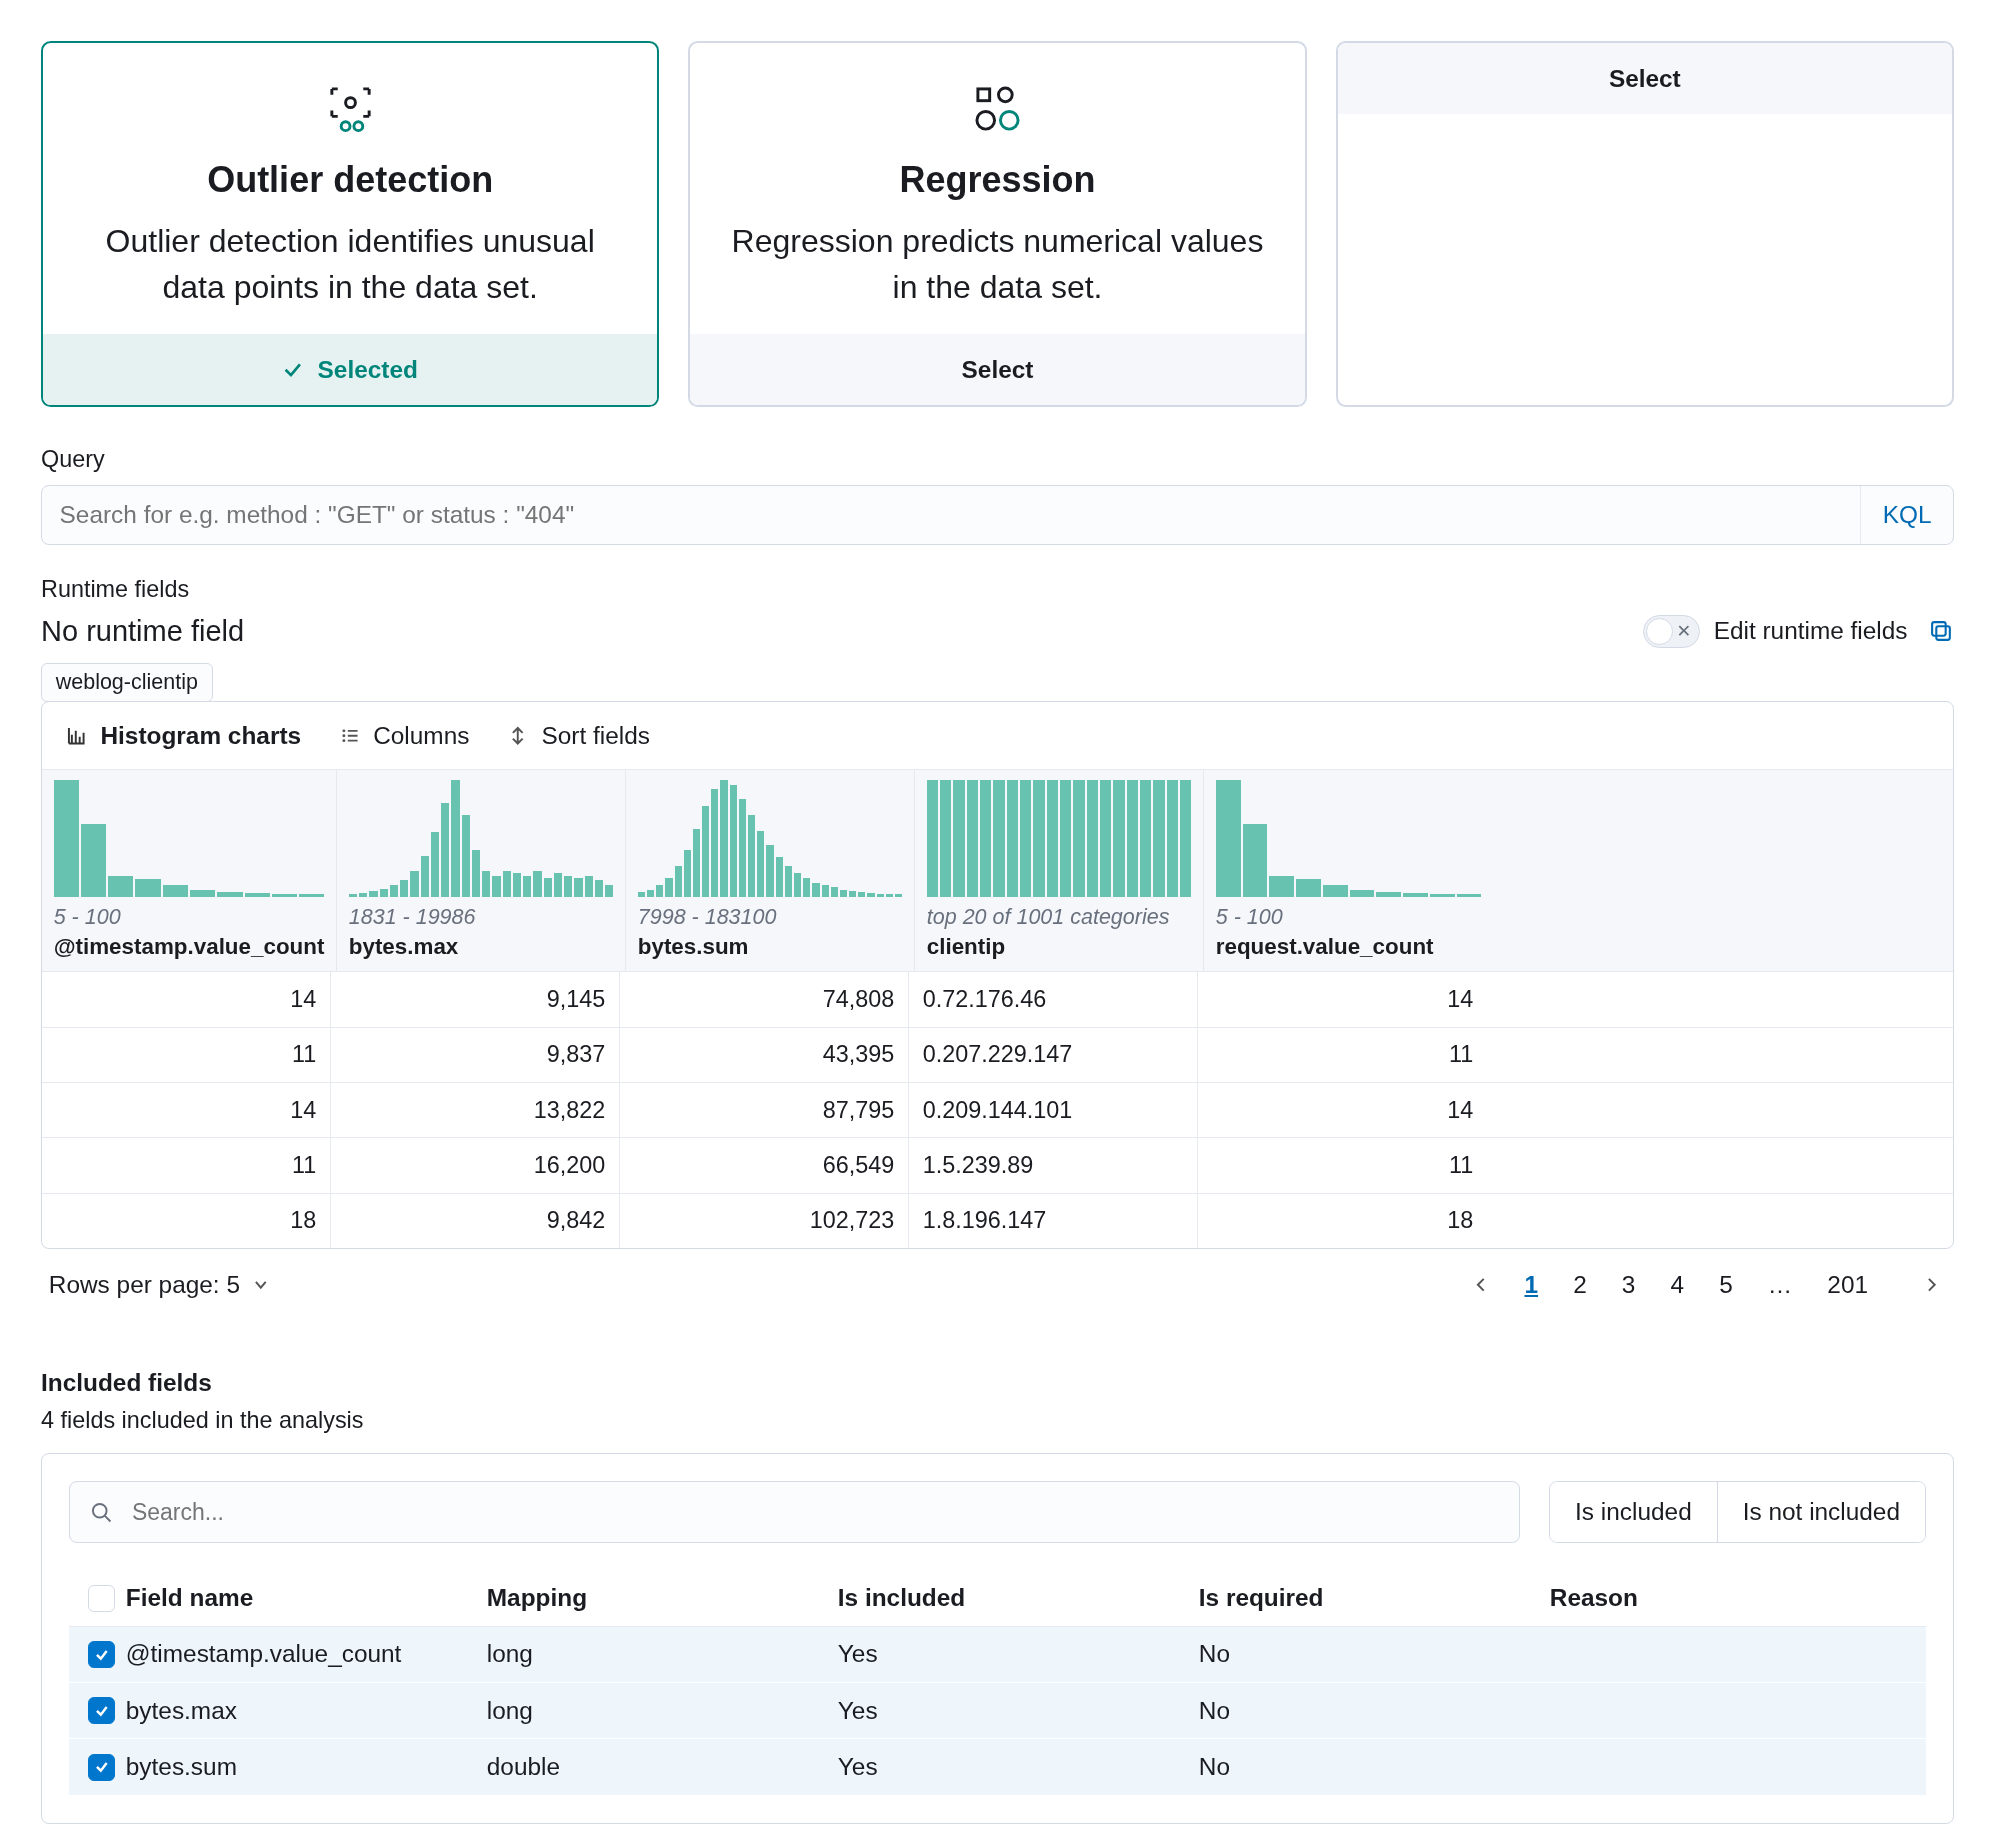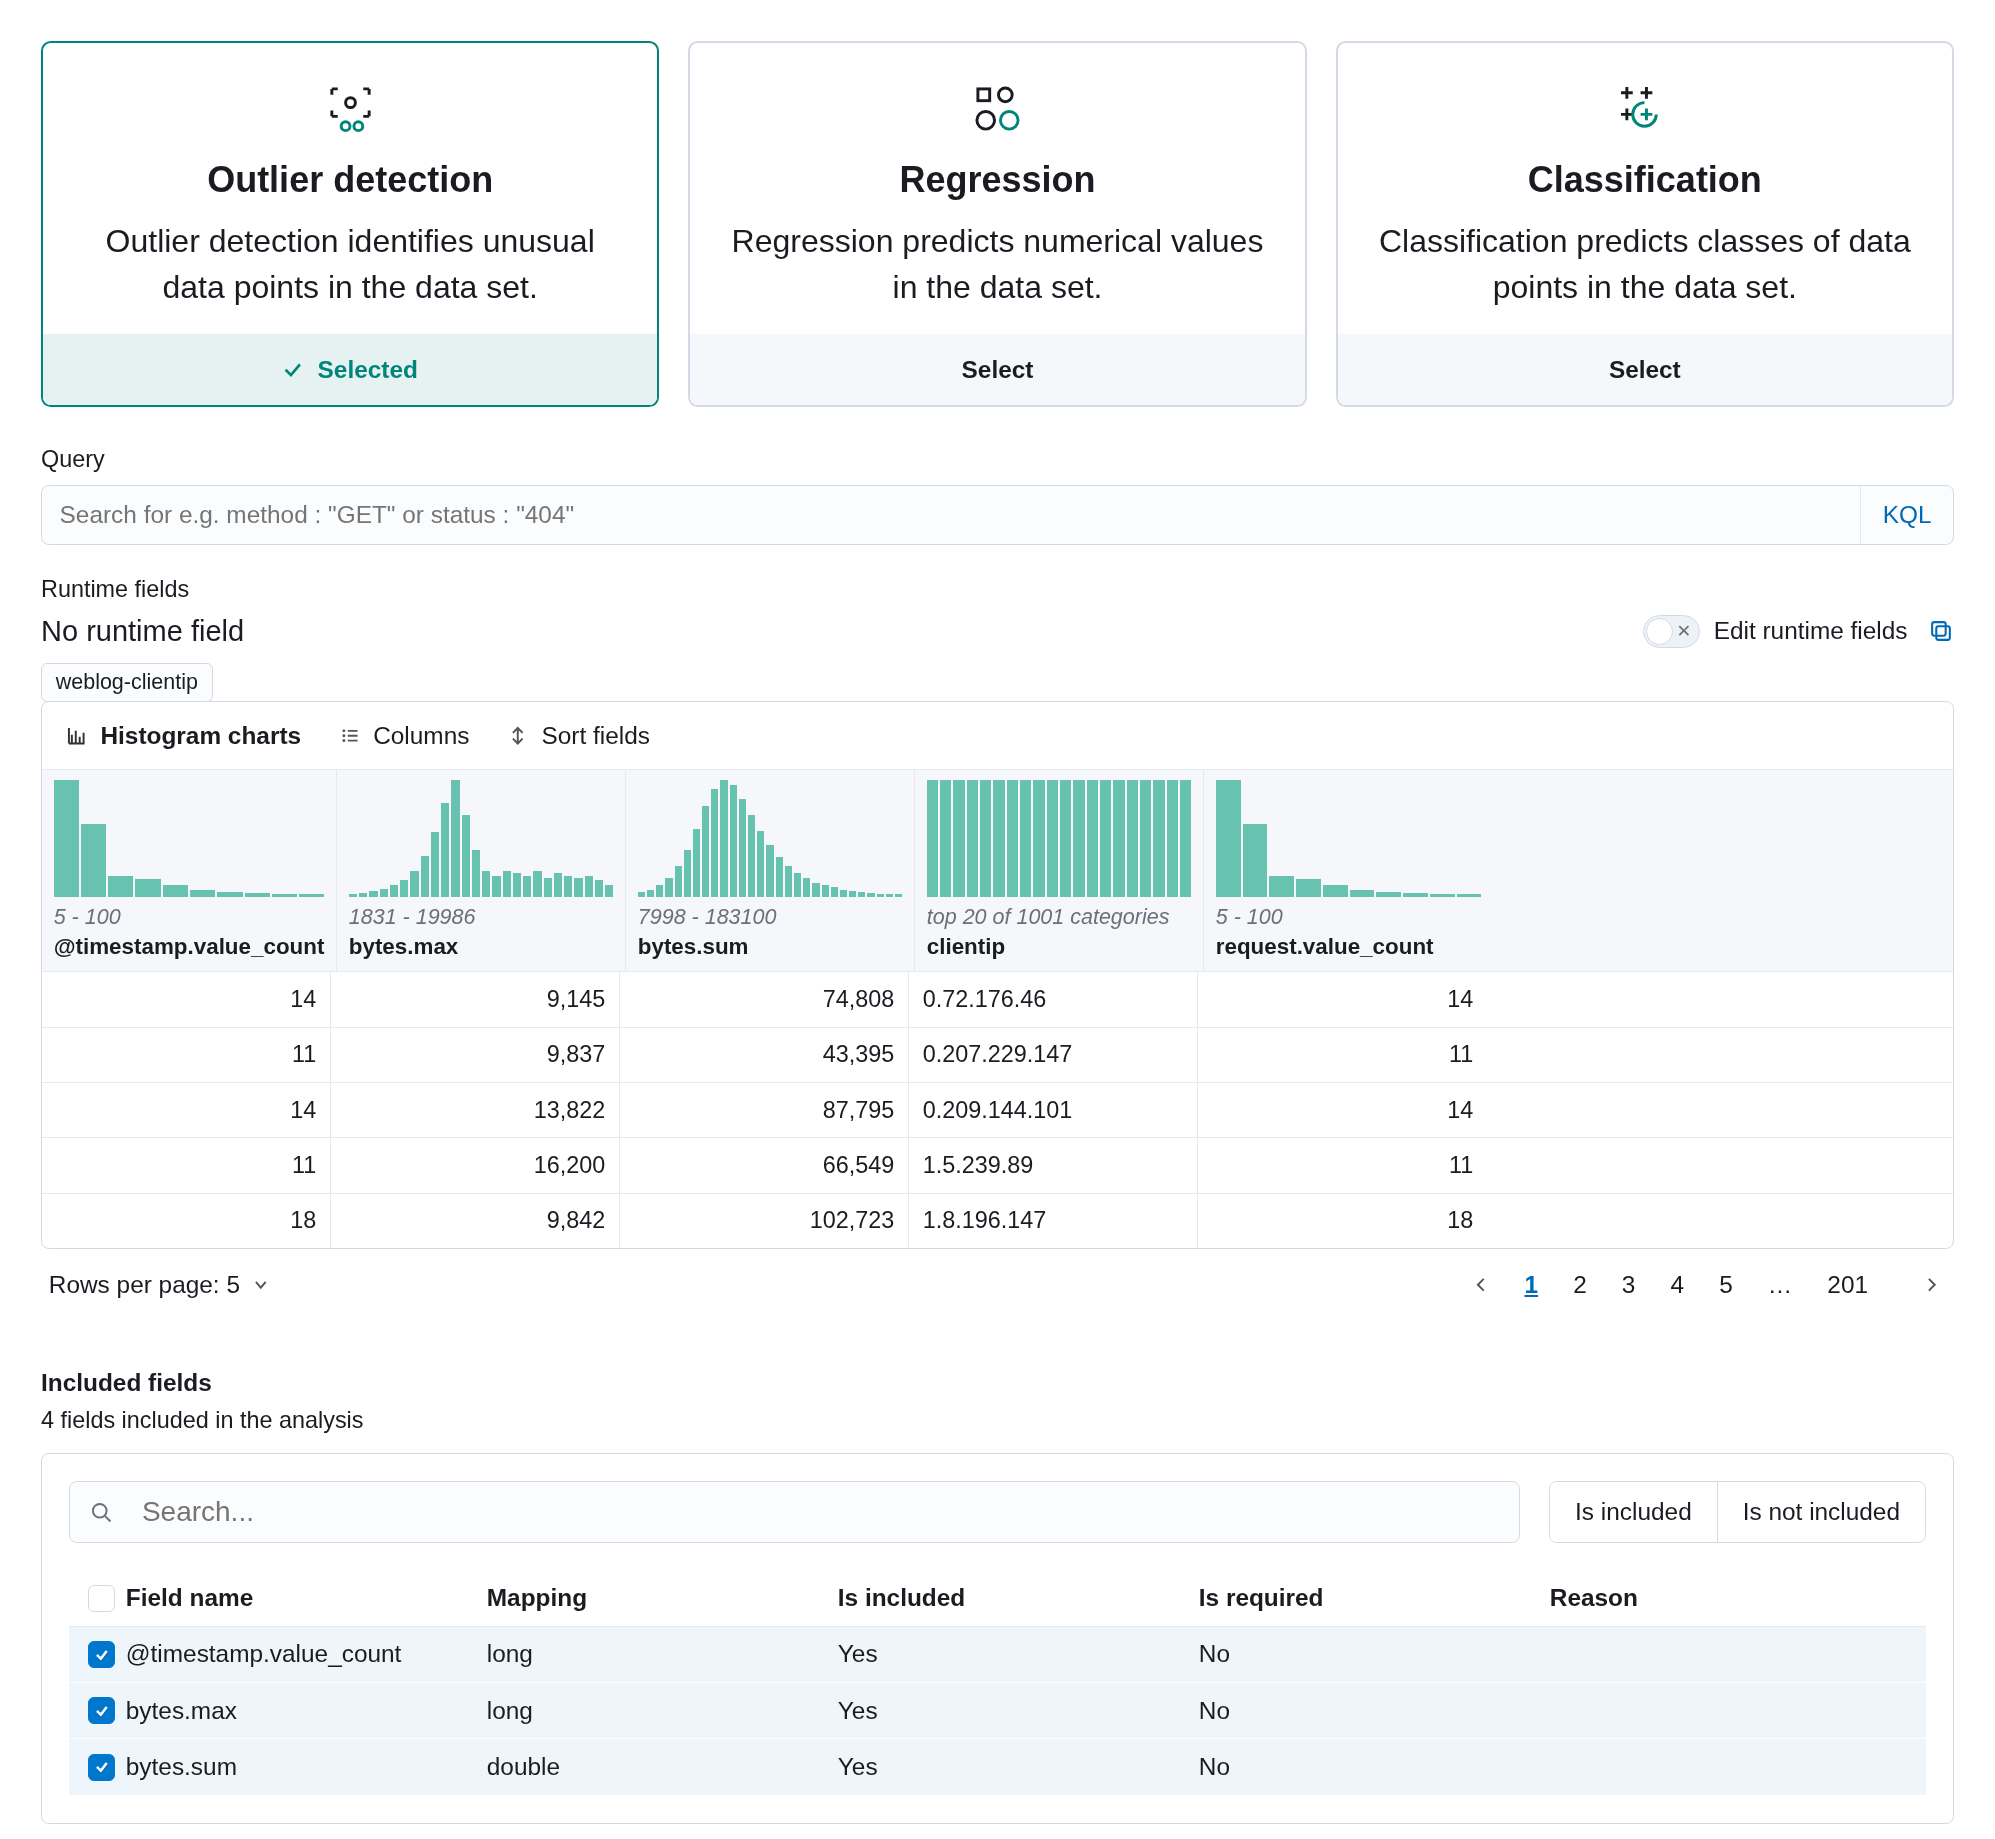--- a/index.html
+++ b/index.html
@@ -60,21 +60,21 @@
   .rpp{display:flex;gap:11.7px;align-items:center;font-size:24.4px}
   .pages{display:flex;gap:21.5px;align-items:center}
   .pnum{font-size:24.4px;padding:3.9px 7.8px;color:var(--text)}
   .pnum.active{color:var(--link);font-weight:700;text-decoration:underline}
   .chev{color:#555;padding:3.9px 5.9px}
   .section-title{font-weight:700;font-size:24.4px;margin-top:49px;margin-bottom:9.8px}
   .section-sub{font-size:23.4px;margin-bottom:19.5px}
   .fields-panel{border:1px solid var(--border);border-radius:7.8px;padding:27px}
   .fields-top{display:flex;gap:29px;margin-bottom:27px}
   .search-box{flex:1;display:flex;align-items:center;border:1px solid var(--border);border-radius:7.8px;height:62px;padding:0 19.5px;background:#fbfcfd}
-  .search-box input{flex:1;border:none;background:transparent;font-size:28px;outline:none;color:var(--text-sub);margin-left:27px}
+  .search-box input{flex:1;border:none;background:transparent;font-size:23px;outline:none;color:var(--text-sub);margin-left:17px}
   .filter-group{display:flex;border:1px solid var(--border);border-radius:7.8px;overflow:hidden;height:62px}
   .filter-btn{padding:0 25px;display:flex;align-items:center;font-size:24.4px;background:#fff}
   .filter-btn:first-child{border-right:1px solid var(--border)}
   .ftable{width:100%;}
   .ft-head,.ft-row{display:flex;align-items:center;padding:13.7px 7.8px}
   .ft-head{font-weight:700;border-bottom:1px solid var(--border-light)}
   .ft-row{background:#eef5fb;border-bottom:1px solid #fff}
   .ft-c0{flex:0 0 49px;display:flex;justify-content:center}
   .ft-c1{flex:0 0 361px}
   .ft-c2{flex:0 0 351px}
@@ -123,33 +123,20 @@
           <circle cx="42" cy="36" r="9" stroke="#00857a" stroke-width="3" fill="none"></circle>
         </svg>
       </div>
       <div class="card-title">Regression</div>
       <div class="card-desc">Regression predicts numerical values in the data set.</div>
     </div>
     <div class="card-foot">Select</div>
   </div>
 
   <div class="card">
-    <div class="card-top">
-      <div class="card-icon">
-        <svg width="59" height="49" viewBox="0 0 60 50">
-          <path d="M12 2 V14 M6 8 H18" stroke="#1a1c21" stroke-width="3"></path>
-          <path d="M32 2 V14 M26 8 H38" stroke="#1a1c21" stroke-width="3"></path>
-          <path d="M12 24 V36 M6 30 H18" stroke="#1a1c21" stroke-width="3"></path>
-          <path d="M42 30 A12 12 0 1 1 30 18" stroke="#00857a" stroke-width="3" fill="none"></path>
-          <path d="M32 24 V36 M26 30 H38" stroke="#00857a" stroke-width="3"></path>
-        </svg>
-      </div>
-      <div class="card-title">Classification</div>
-      <div class="card-desc">Classification predicts classes of data points in the data set.</div>
-    </div>
     <div class="card-foot">Select</div>
   </div>
 </div>
 
 
 <div class="label">Query</div>
 <div class="query-bar">
   <input class="query-input" placeholder="Search for e.g. method : &quot;GET&quot; or status : &quot;404&quot;" style="">
   <div class="kql">KQL</div>
 </div>

